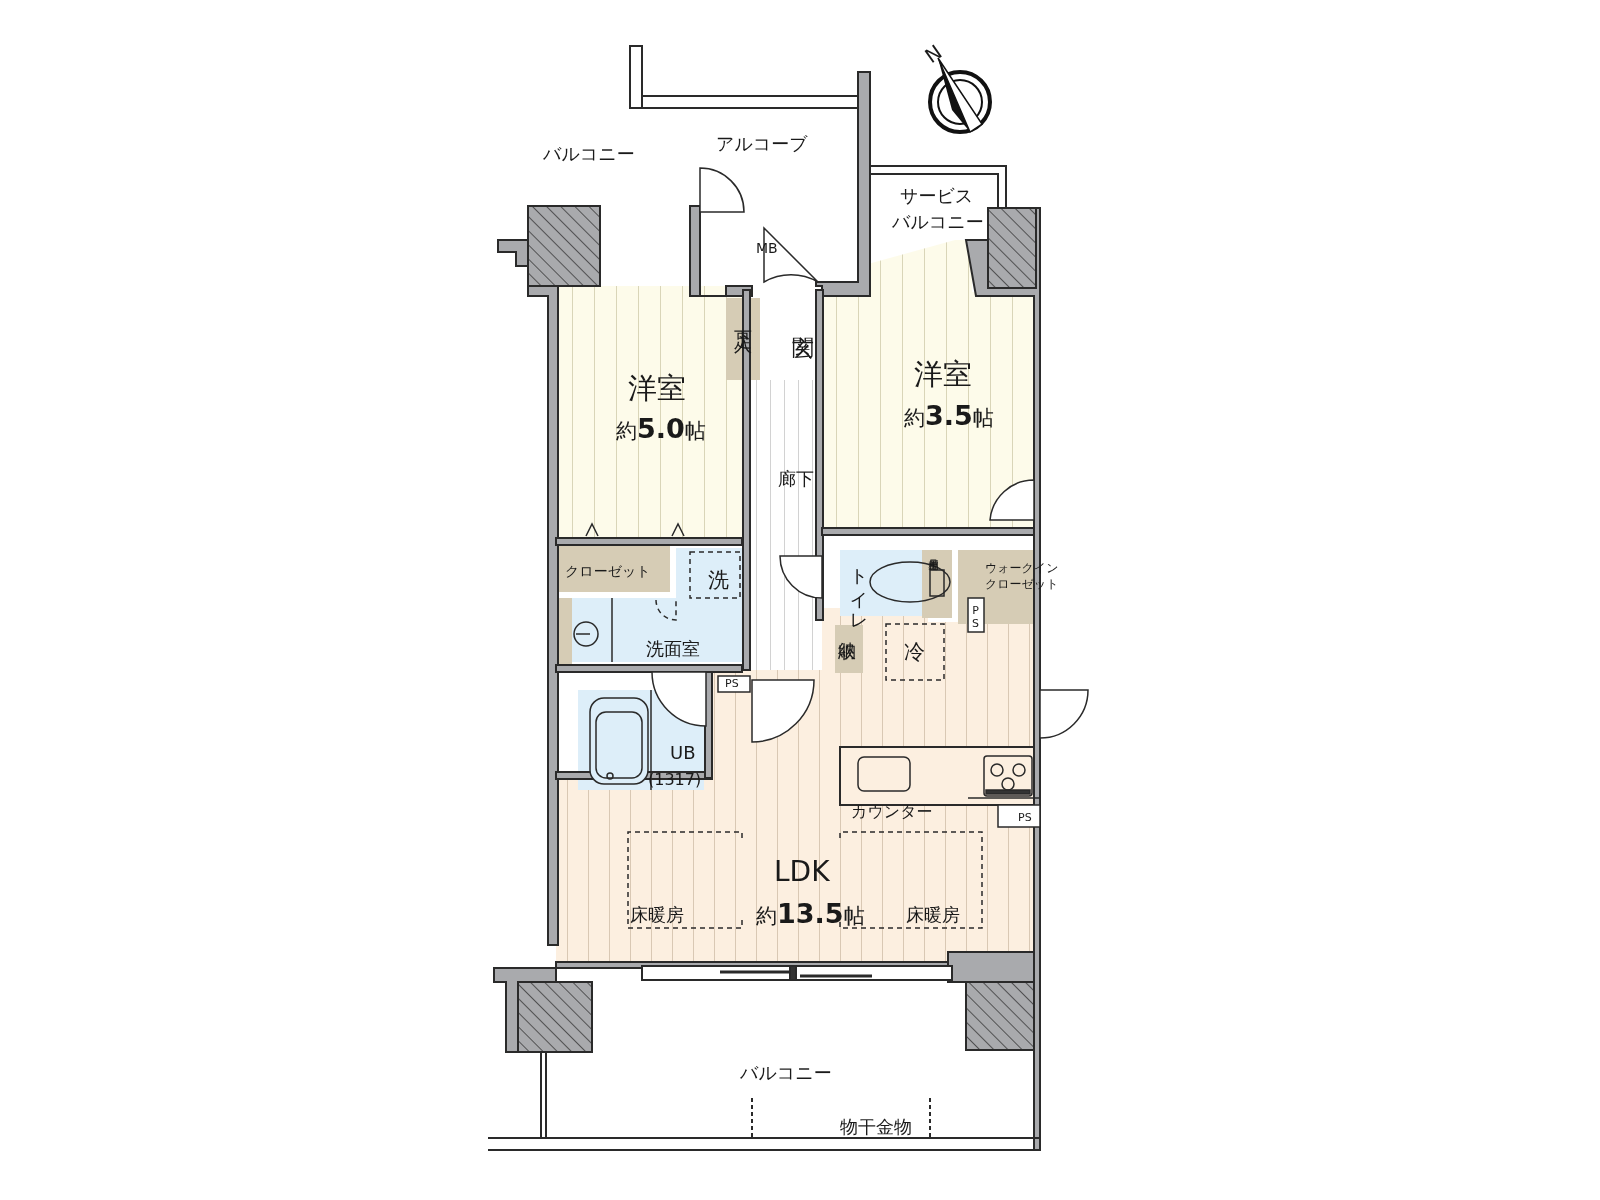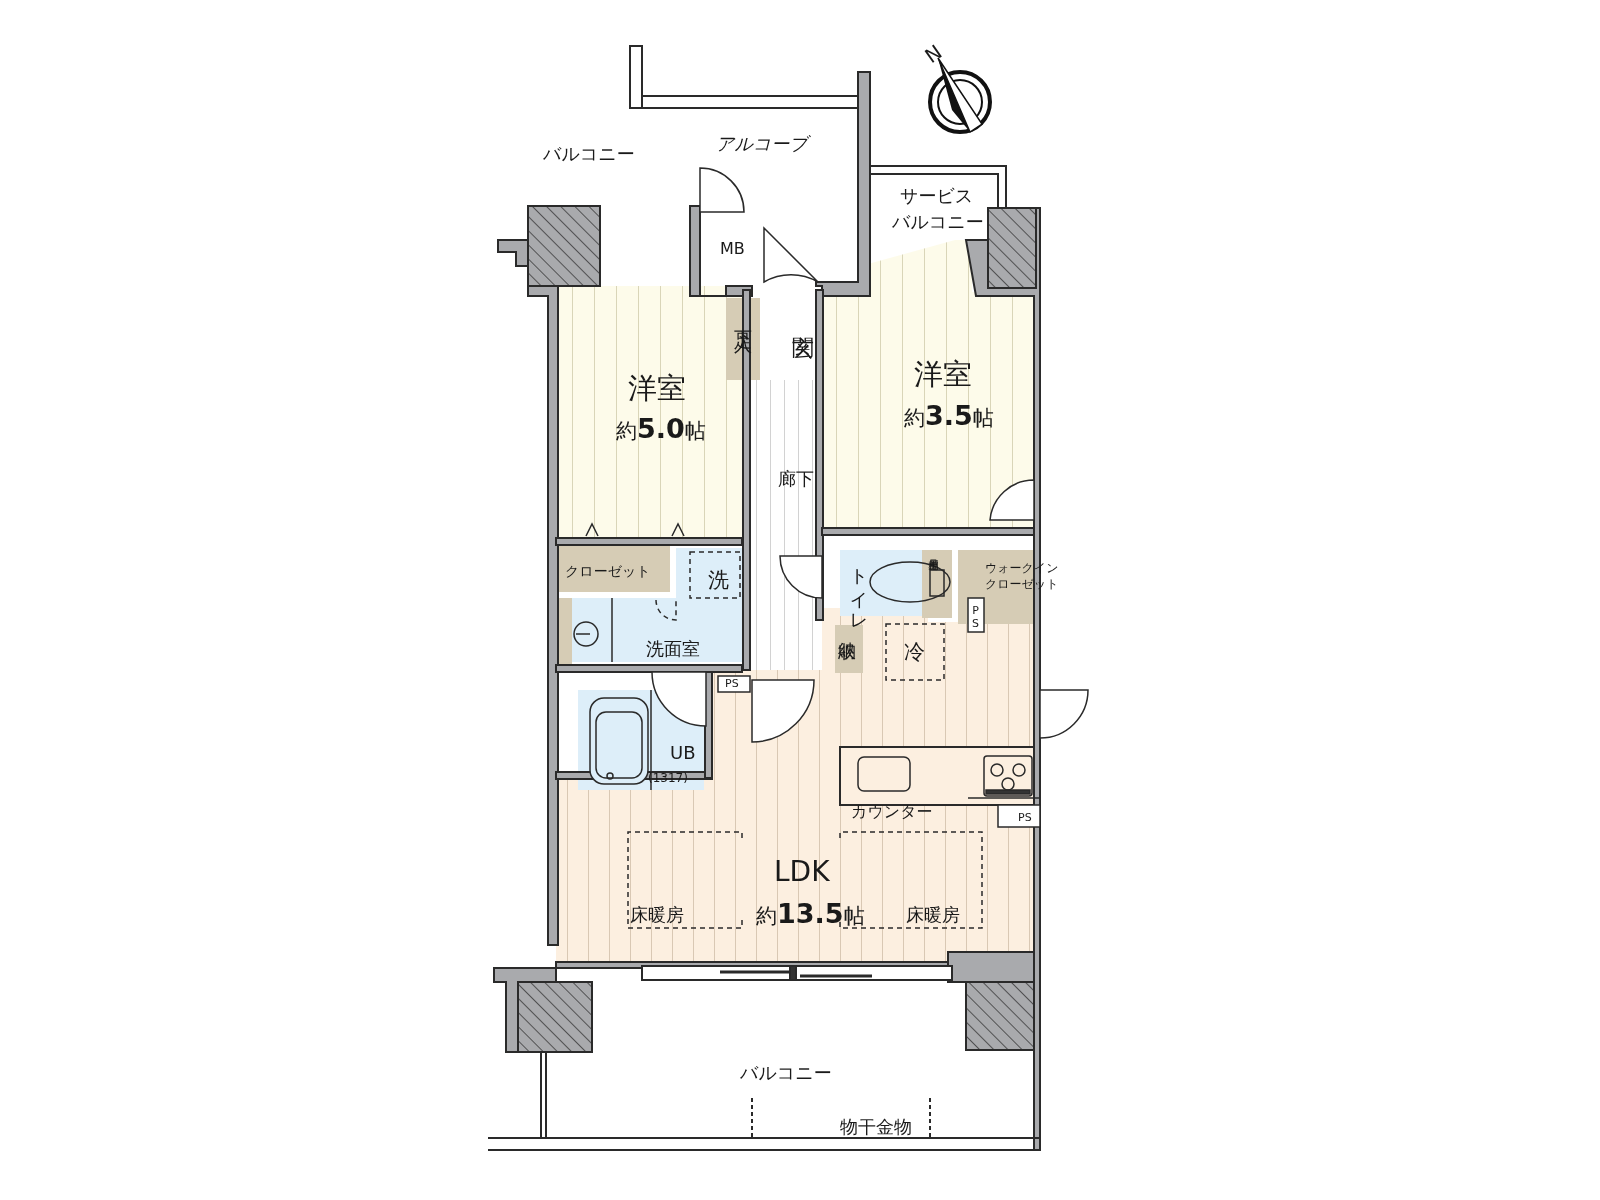--- a/index.html
+++ b/index.html
@@ -165,44 +165,44 @@
     <circle r="30" fill="#ffffff" stroke="#111" stroke-width="4"></circle>
     <circle r="22" fill="none" stroke="#111" stroke-width="2"></circle>
     <polygon points="-22,-44 10,30 -8,8" fill="#111"></polygon>
     <polygon points="-22,-44 22,22 10,30" fill="#ffffff" stroke="#111" stroke-width="1.5"></polygon>
   </g>
 </svg>
 
 <div class="lbl" style="left:926px;top:44px;font-size:20px;transform:rotate(-35deg);">N</div>
 
 <div class="lbl small" style="left:543px;top:145px;">バルコニー</div>
-<div class="lbl small" style="left:716px;top:135px;font-style:italic;">アルコーブ</div>
+<div class="lbl small" style="left:716px;top:135px;">アルコーブ</div>
 <div class="lbl small" style="left:900px;top:187px;">サービス</div>
 <div class="lbl small" style="left:892px;top:213px;">バルコニー</div>
-<div class="lbl" style="left:720px;top:241px;font-size:16px;">MB</div>
+<div class="lbl" style="left:756px;top:241px;font-size:14px;">MB</div>
 
 <div class="lbl room-big" style="left:628px;top:374px;">洋室</div>
 <div class="lbl room-area" style="left:616px;top:415px;">
   <span>約</span><b>5.0</b><span>帖</span>
 </div>
 
 <div class="lbl room-big" style="left:914px;top:360px;">洋室</div>
 <div class="lbl room-area" style="left:904px;top:402px;">
   <span>約</span><b>3.5</b><span>帖</span>
 </div>
 
 <div class="lbl vert" style="left:734px;top:316px;font-size:18px;">下足入</div>
 <div class="lbl vert" style="left:792px;top:318px;font-size:22px;">玄関</div>
 <div class="lbl small" style="left:778px;top:470px;">廊下</div>
 
 <div class="lbl" style="left:565px;top:564px;font-size:14px;">クローゼット</div>
 <div class="lbl" style="left:708px;top:570px;font-size:21px;">洗</div>
 <div class="lbl small" style="left:646px;top:640px;">洗面室</div>
 <div class="lbl small" style="left:670px;top:744px;">UB</div>
-<div class="lbl small" style="left:648px;top:772px;font-size:12px;">(1317)</div>
+<div class="lbl small" style="left:648px;top:772px;font-size:16px;">(1317)</div>
 <div class="lbl xsmall" style="left:725px;top:678px;font-size:11px;">PS</div>
 
 <div class="lbl vert" style="left:850px;top:556px;font-size:18px;">トイレ</div>
 <div class="lbl vert" style="left:928px;top:552px;font-size:10px;letter-spacing:0;">上部吊戸棚</div>
 <div class="lbl vert" style="left:970px;top:604px;font-size:11px;letter-spacing:0;">PS</div>
 <div class="lbl" style="left:985px;top:562px;font-size:12px;text-align:right;">ウォークイン</div>
 <div class="lbl" style="left:985px;top:578px;font-size:12px;">クローゼット</div>
 <div class="lbl vert" style="left:838px;top:628px;font-size:18px;letter-spacing:0;">収納</div>
 <div class="lbl" style="left:904px;top:642px;font-size:21px;">冷</div>
 

